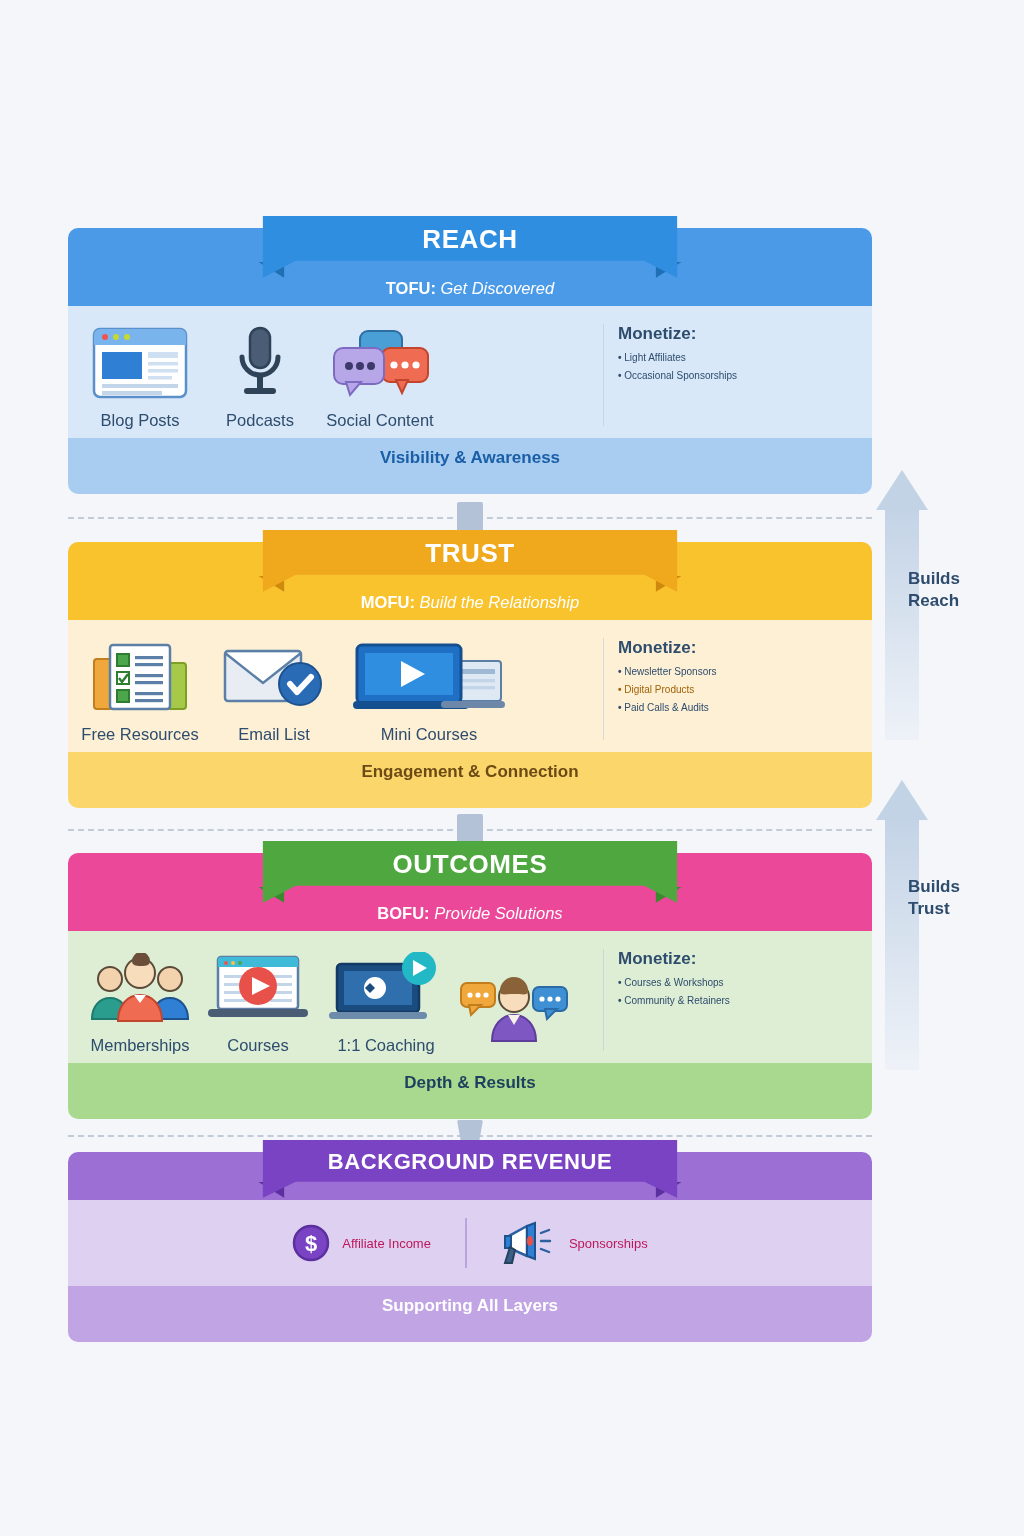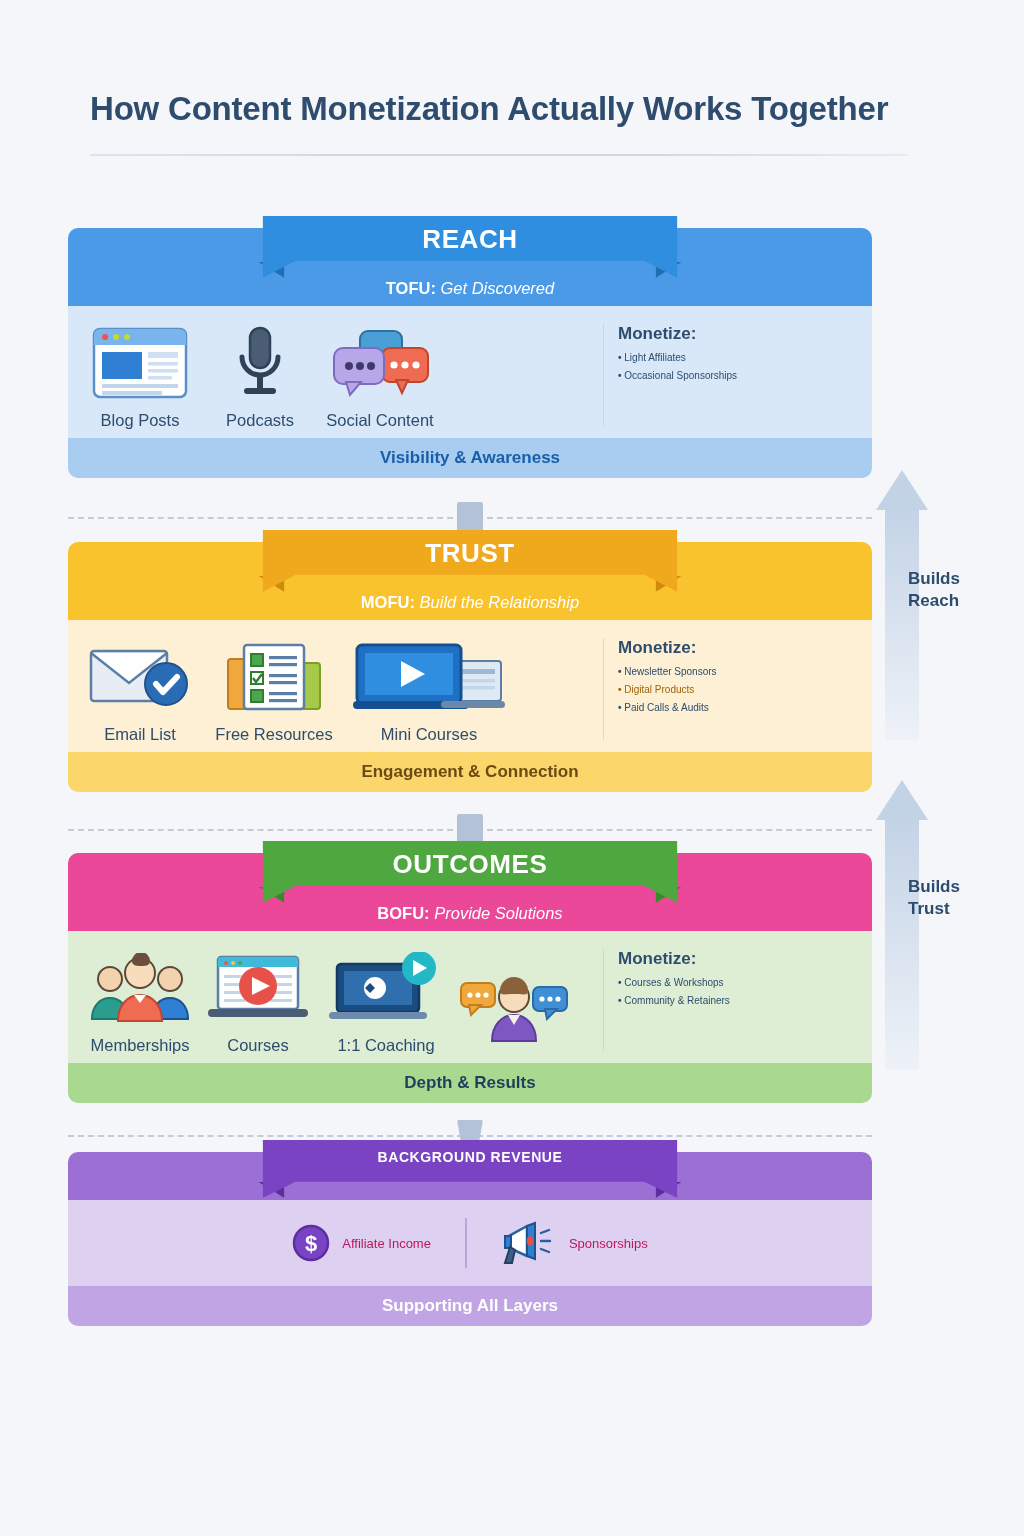--- a/index.html
+++ b/index.html
@@ -33,21 +33,21 @@
     position:absolute;left:0;right:0;bottom:8px;text-align:center;
     font-size:16.5px;color:#ffffff;
   }
   .layer .sub b{font-weight:bold;}
   .layer .sub i{font-style:italic;font-weight:normal;}
   .layer .body{
     display:flex;align-items:stretch;
     padding:14px 18px 8px 18px;box-sizing:border-box;
   }
   .layer .foot{
-    height:40px;line-height:40px;text-align:center;
+    height:56px;line-height:40px;text-align:center;
     font-size:17px;font-weight:bold;border-radius:0 0 10px 10px;
   }
   .icons{display:flex;flex:1;align-items:flex-end;justify-content:flex-start;gap:12px;}
   .icon-cell{
     display:flex;flex-direction:column;align-items:center;justify-content:flex-end;
     width:108px;
   }
   .icon-art{height:78px;display:flex;align-items:center;justify-content:center;}
   .icon-label{
     margin-top:9px;font-size:16.5px;color:#2e4c6d;white-space:nowrap;
@@ -115,24 +115,20 @@
   .br-item .lbl{font-size:13px;color:#be185d;white-space:nowrap;}
   .br-div{width:2px;height:50px;background:#b39ddb;opacity:.85;}
 
   svg{display:block;}
 </style>
 </head>
 <body>
 
 <div class="page">
 
-  <div class="title-wrap">
-    <div class="title">How Content Monetization Actually Works Together</div>
-    <div class="title-rule"></div>
-  </div>
 
   <div class="side-arrow" style="left:876px;top:470px;height:270px;">
     <div class="headtri"></div>
     <div class="shaft" style="top:38px;bottom:0;"></div>
   </div>
   <div class="arrow-label" style="left:908px;top:568px;">
     <span>Builds</span><br>
     <span>Reach</span>
   </div>
 
@@ -237,51 +233,51 @@
         <div class="band" style="background:#f0a81c;"></div>
         <div class="txt">TRUST</div>
       </div>
       <div class="sub">
         <b>MOFU:</b>
         <i>Build the Relationship</i>
       </div>
     </div>
     <div class="body" style="background:#fdf0d5;height:132px;">
       <div class="icons" style="gap:26px;">
-        <div class="icon-cell">
-          <div class="icon-art">
-            <svg width="104" height="68" viewBox="0 0 104 68">
-              <rect x="3" y="8" width="76" height="50" rx="3" fill="#e8edf4" stroke="#5b7fa6" stroke-width="2.5"></rect>
-              <path d="M3 10 L41 40 L79 10" fill="#fff" stroke="#5b7fa6" stroke-width="2.5"></path>
-              <circle cx="78" cy="41" r="21" fill="#2a6bb5" stroke="#1d528f" stroke-width="2"></circle>
-              <path d="M68 41 l7 8 l14 -15" fill="none" stroke="#fff" stroke-width="6" stroke-linecap="round" stroke-linejoin="round"></path>
-            </svg>
-          </div>
-          <div class="icon-label">Email List</div>
-        </div>
-
         <div class="icon-cell">
           <div class="icon-art">
             <svg width="100" height="72" viewBox="0 0 100 72">
               <rect x="4" y="18" width="26" height="50" rx="3" fill="#f0a83c" stroke="#c27e1c" stroke-width="2"></rect>
               <rect x="70" y="22" width="26" height="46" rx="3" fill="#a6c94a" stroke="#7ba024" stroke-width="2"></rect>
               <rect x="20" y="4" width="60" height="64" rx="3" fill="#fff" stroke="#5b7fa6" stroke-width="2.5"></rect>
               <rect x="27" y="13" width="12" height="12" fill="#4ca64c" stroke="#2f7d2f" stroke-width="2"></rect>
               <rect x="27" y="31" width="12" height="12" fill="#fff" stroke="#2f7d2f" stroke-width="2"></rect>
               <path d="M29 37 l3 4 l6 -8" fill="none" stroke="#2f7d2f" stroke-width="2.4"></path>
               <rect x="27" y="49" width="12" height="12" fill="#4ca64c" stroke="#2f7d2f" stroke-width="2"></rect>
               <rect x="45" y="15" width="28" height="3.2" fill="#5b7fa6"></rect>
                 <rect x="45" y="22" width="28" height="3.2" fill="#5b7fa6"></rect>
               <rect x="45" y="33" width="28" height="3.2" fill="#5b7fa6"></rect>
                 <rect x="45" y="40" width="28" height="3.2" fill="#5b7fa6"></rect>
               <rect x="45" y="51" width="28" height="3.2" fill="#5b7fa6"></rect>
                 <rect x="45" y="58" width="28" height="3.2" fill="#5b7fa6"></rect>
             </svg>
           </div>
           <div class="icon-label">Free Resources</div>
+        </div>
+
+        <div class="icon-cell">
+          <div class="icon-art">
+            <svg width="104" height="68" viewBox="0 0 104 68">
+              <rect x="3" y="8" width="76" height="50" rx="3" fill="#e8edf4" stroke="#5b7fa6" stroke-width="2.5"></rect>
+              <path d="M3 10 L41 40 L79 10" fill="#fff" stroke="#5b7fa6" stroke-width="2.5"></path>
+              <circle cx="78" cy="41" r="21" fill="#2a6bb5" stroke="#1d528f" stroke-width="2"></circle>
+              <path d="M68 41 l7 8 l14 -15" fill="none" stroke="#fff" stroke-width="6" stroke-linecap="round" stroke-linejoin="round"></path>
+            </svg>
+          </div>
+          <div class="icon-label">Email List</div>
         </div>
 
         <div class="icon-cell" style="width:150px;">
           <div class="icon-art">
             <svg width="152" height="72" viewBox="0 0 152 72">
               <rect x="92" y="20" width="56" height="40" rx="3" fill="#dfe9f4" stroke="#5b7fa6" stroke-width="2"></rect>
               <rect x="98" y="28" width="44" height="5" fill="#9fb9d4"></rect>
               <rect x="98" y="38" width="44" height="3.4" fill="#c3d5e9"></rect>
               <rect x="98" y="45" width="44" height="3.4" fill="#c3d5e9"></rect>
               <rect x="4" y="4" width="104" height="58" rx="5" fill="#1f6fc4" stroke="#14508f" stroke-width="3"></rect>
@@ -420,21 +416,21 @@
     <div class="dash"></div>
     <div class="plug trap"></div>
   </div>
 
   <div class="layer" id="layer-background" style="top:1152px;">
     <div class="head" style="background:#9b6fd4;height:48px;border-radius:10px 10px 0 0;">
       <div class="ribbon" style="top:-12px;height:58px;width:415px;">
         <div class="tail-l" style="background:#5b2f9e;top:42px;"></div>
         <div class="tail-r" style="background:#5b2f9e;top:42px;"></div>
         <div class="band" style="background:#7a43c4;height:58px;"></div>
-        <div class="txt" style="font-size:14px;top:9px;">BACKGROUND REVENUE</div>
+        <div class="txt" style="font-size:22px;top:9px;">BACKGROUND REVENUE</div>
       </div>
     </div>
     <div class="br-body" style="background:#ddd0f0;">
       <div class="br-item">
         <span>
           <svg width="38" height="38" viewBox="0 0 38 38">
             <circle cx="19" cy="19" r="17" fill="#7a43c4" stroke="#5b2f9e" stroke-width="2.5"></circle>
             <text x="19" y="27" font-family="Liberation Sans, sans-serif" font-size="22" font-weight="bold" fill="#fff" text-anchor="middle">$</text>
           </svg>
         </span>

